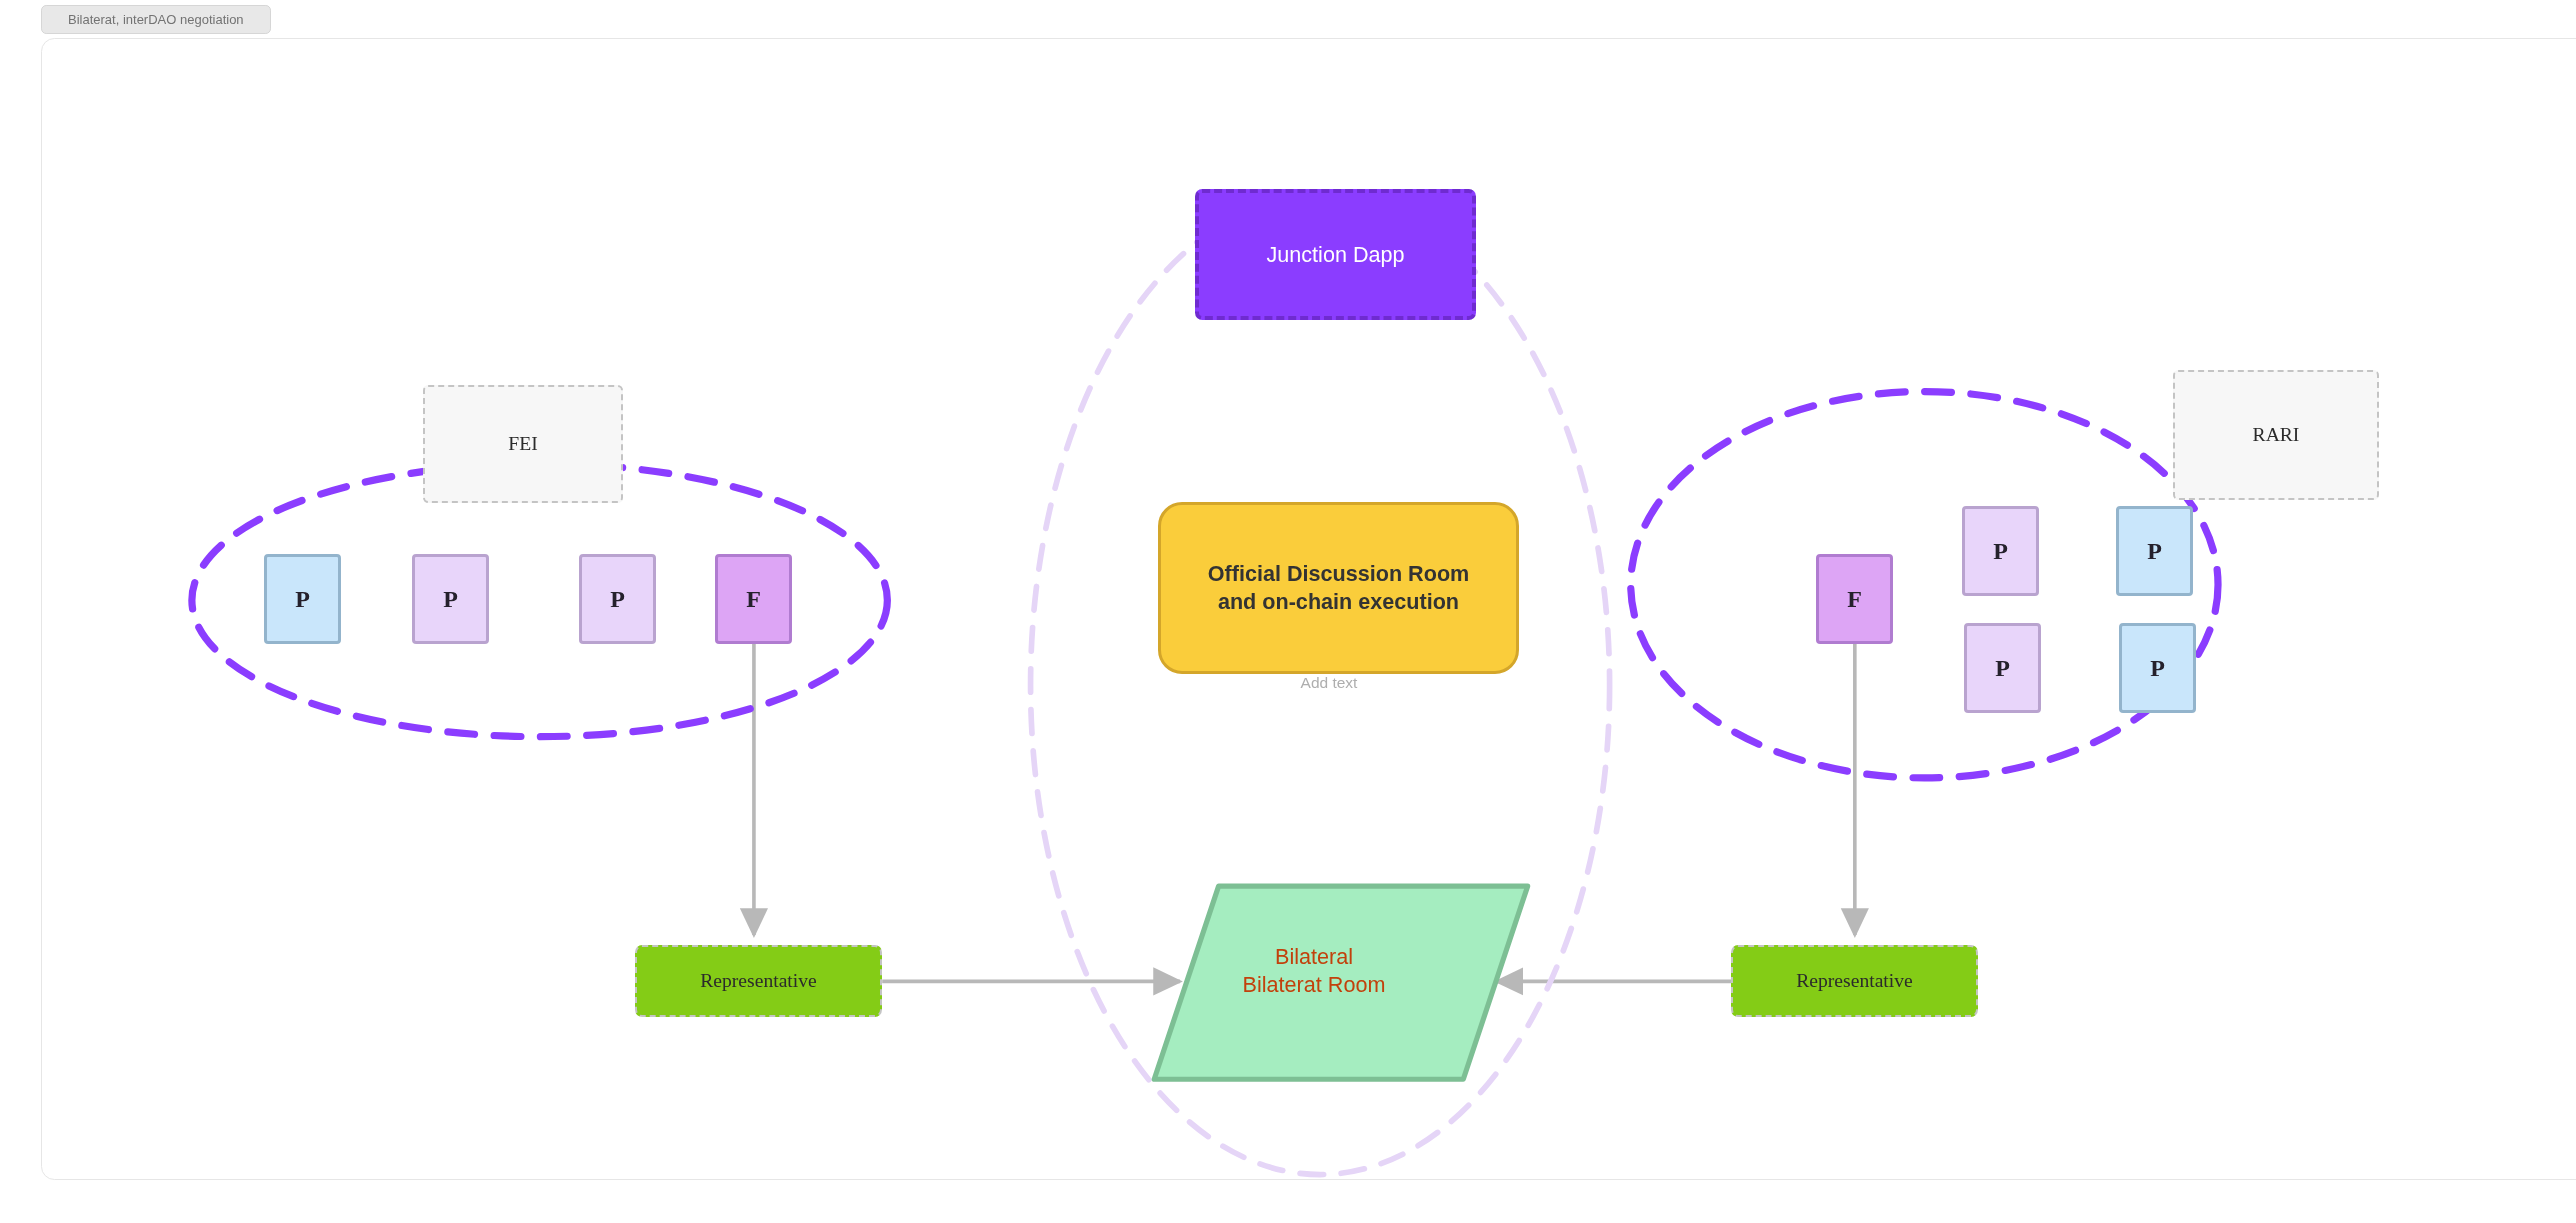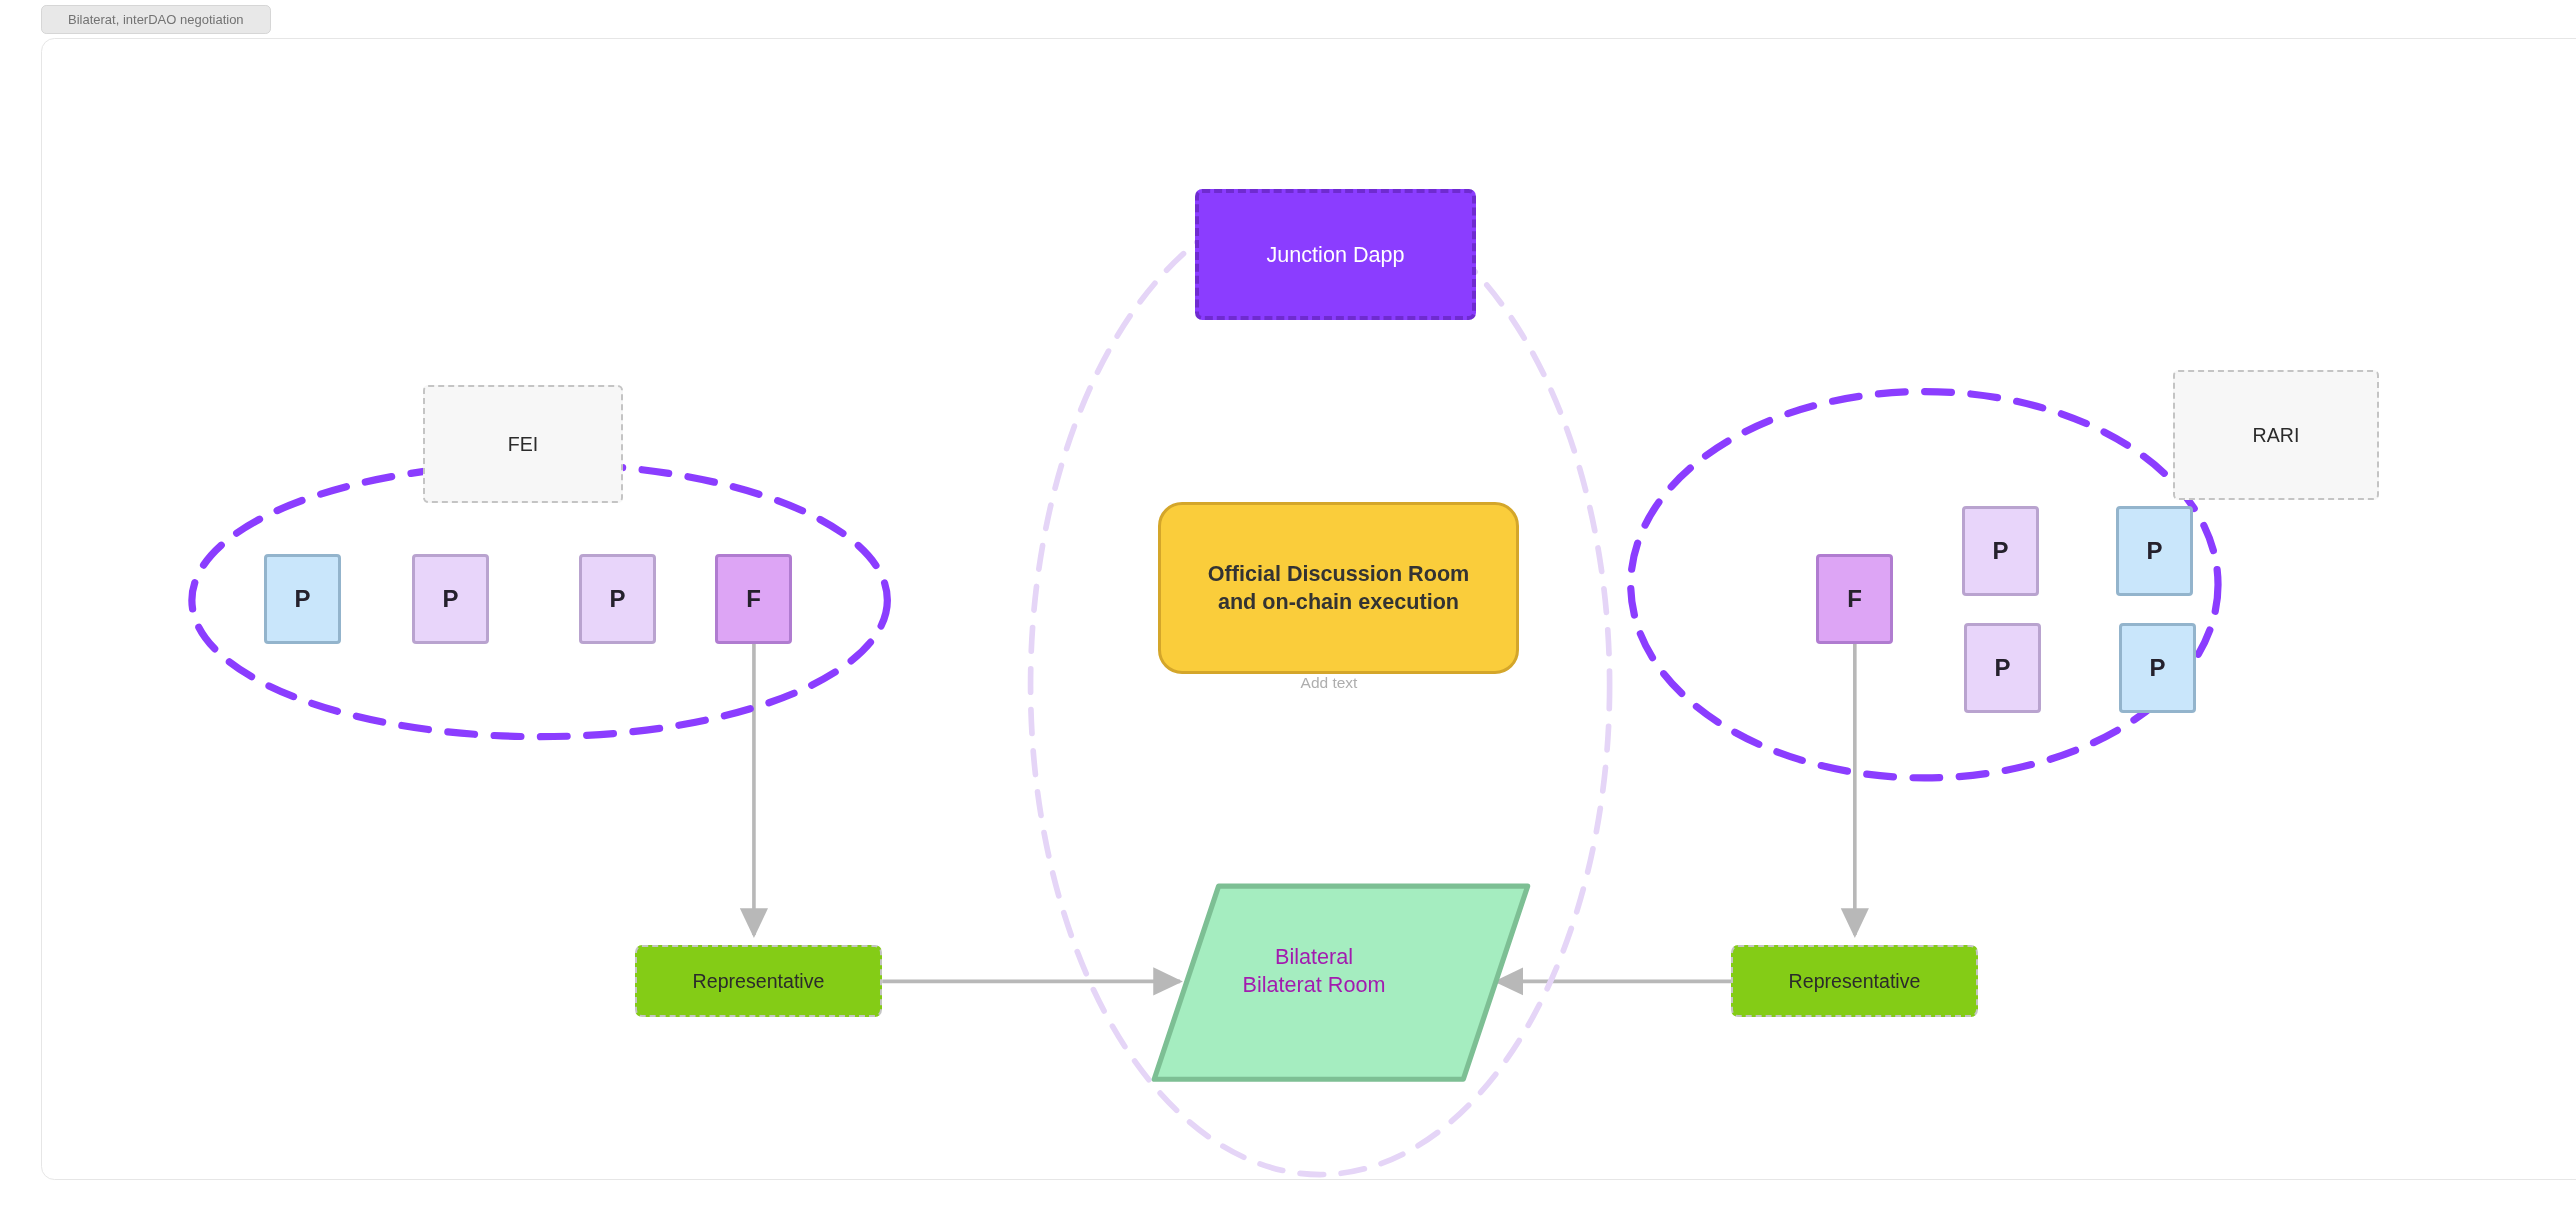--- a/index.html
+++ b/index.html
@@ -61,20 +61,21 @@
   #layer-shapes  { z-index: 10; }
 
   
   .node {
     position: absolute;
     box-sizing: border-box;
     display: flex;
     align-items: center;
     justify-content: center;
     text-align: center;
+    font-family: Liberation Serif, serif;
   }
 
   .group-box {
     background: #f7f7f7;
     border: 2.6px dashed #c4c4c4;
     border-radius: 5.2px;
     font-size: 19.6px;
     color: #2b2b2b;
     z-index: 20;
   }
@@ -149,21 +150,21 @@
     z-index: 24;
   }
 
   #bargaining-label {
     position: absolute;
     left: 1185px;
     top: 943px;
     width: 258px;
     text-align: center;
     font-size: 21.6px;
-    color: #a21caf;
+    color: #c2410c;
     line-height: 1.3;
     z-index: 26;
     pointer-events: none;
   }
 </style>
 </head>
 <body>
 
 <div id="root">
 

